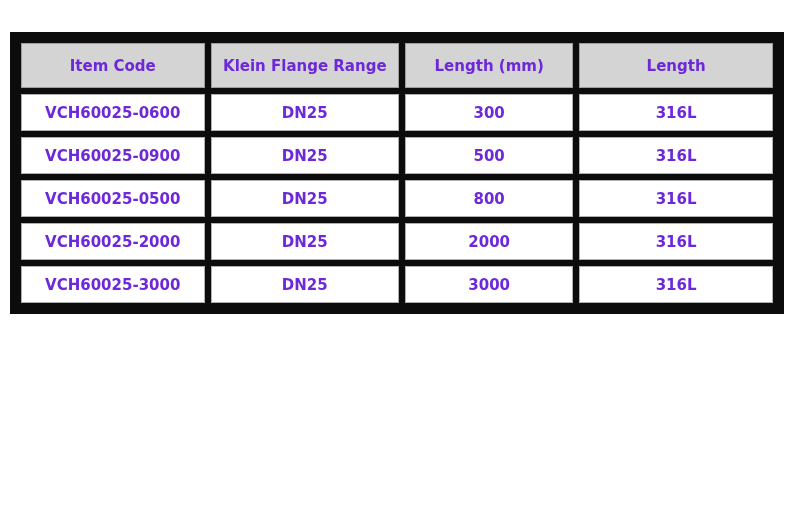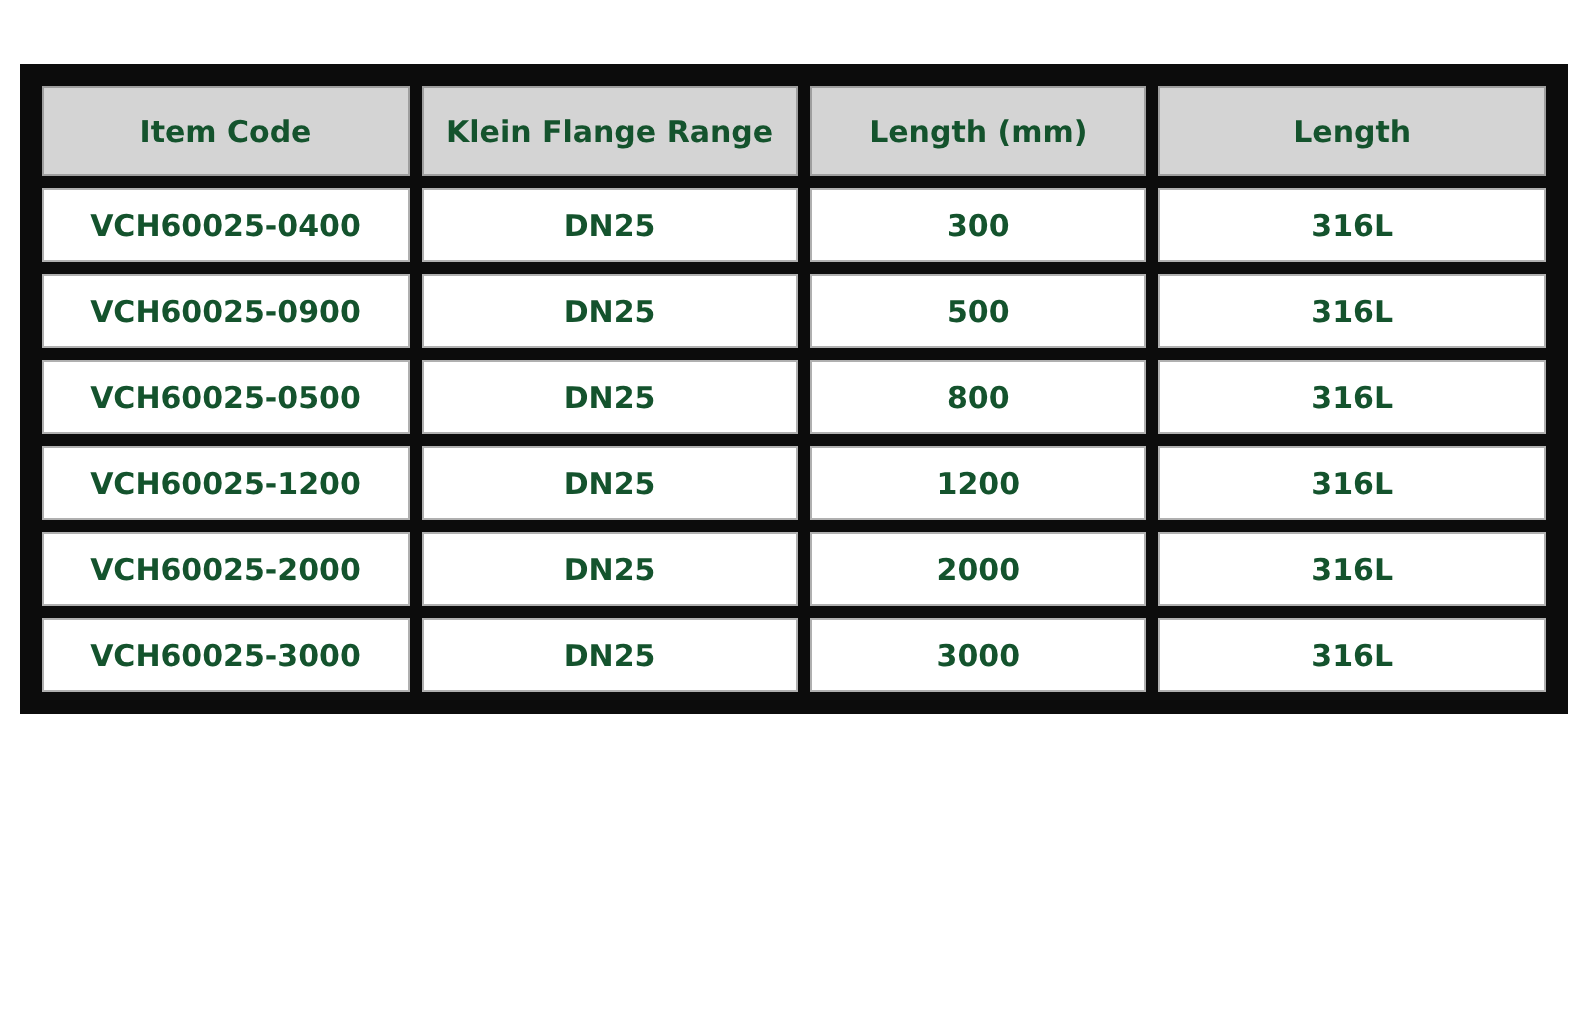--- a/index.html
+++ b/index.html
@@ -25,21 +25,21 @@
     background: #0c0c0c;
     border: 5px solid #0c0c0c;
     table-layout: fixed;
     width: 774px;
   }
   table.spec-table th,
   table.spec-table td {
     text-align: center;
     vertical-align: middle;
     font-weight: bold;
-    color: #14532d;
+    color: #6d28d9;
     font-size: 15px;
     overflow: hidden;
     white-space: nowrap;
   }
   table.spec-table th {
     background: #d4d4d4;
     border: 1px solid #9e9e9e;
     height: 41px;
   }
   table.spec-table td {
@@ -62,41 +62,35 @@
     <thead>
       <tr>
         <th>Item Code</th>
         <th>Klein Flange Range</th>
         <th>Length (mm)</th>
         <th>Length</th>
       </tr>
     </thead>
     <tbody>
       <tr>
-        <td>VCH60025-0400</td>
+        <td>VCH60025-0600</td>
         <td>DN25</td>
         <td>300</td>
         <td>316L</td>
       </tr>
       <tr>
         <td>VCH60025-0900</td>
         <td>DN25</td>
         <td>500</td>
         <td>316L</td>
       </tr>
       <tr>
         <td>VCH60025-0500</td>
         <td>DN25</td>
         <td>800</td>
-        <td>316L</td>
-      </tr>
-      <tr>
-        <td>VCH60025-1200</td>
-        <td>DN25</td>
-        <td>1200</td>
         <td>316L</td>
       </tr>
       <tr>
         <td>VCH60025-2000</td>
         <td>DN25</td>
         <td>2000</td>
         <td>316L</td>
       </tr>
       <tr>
         <td>VCH60025-3000</td>

